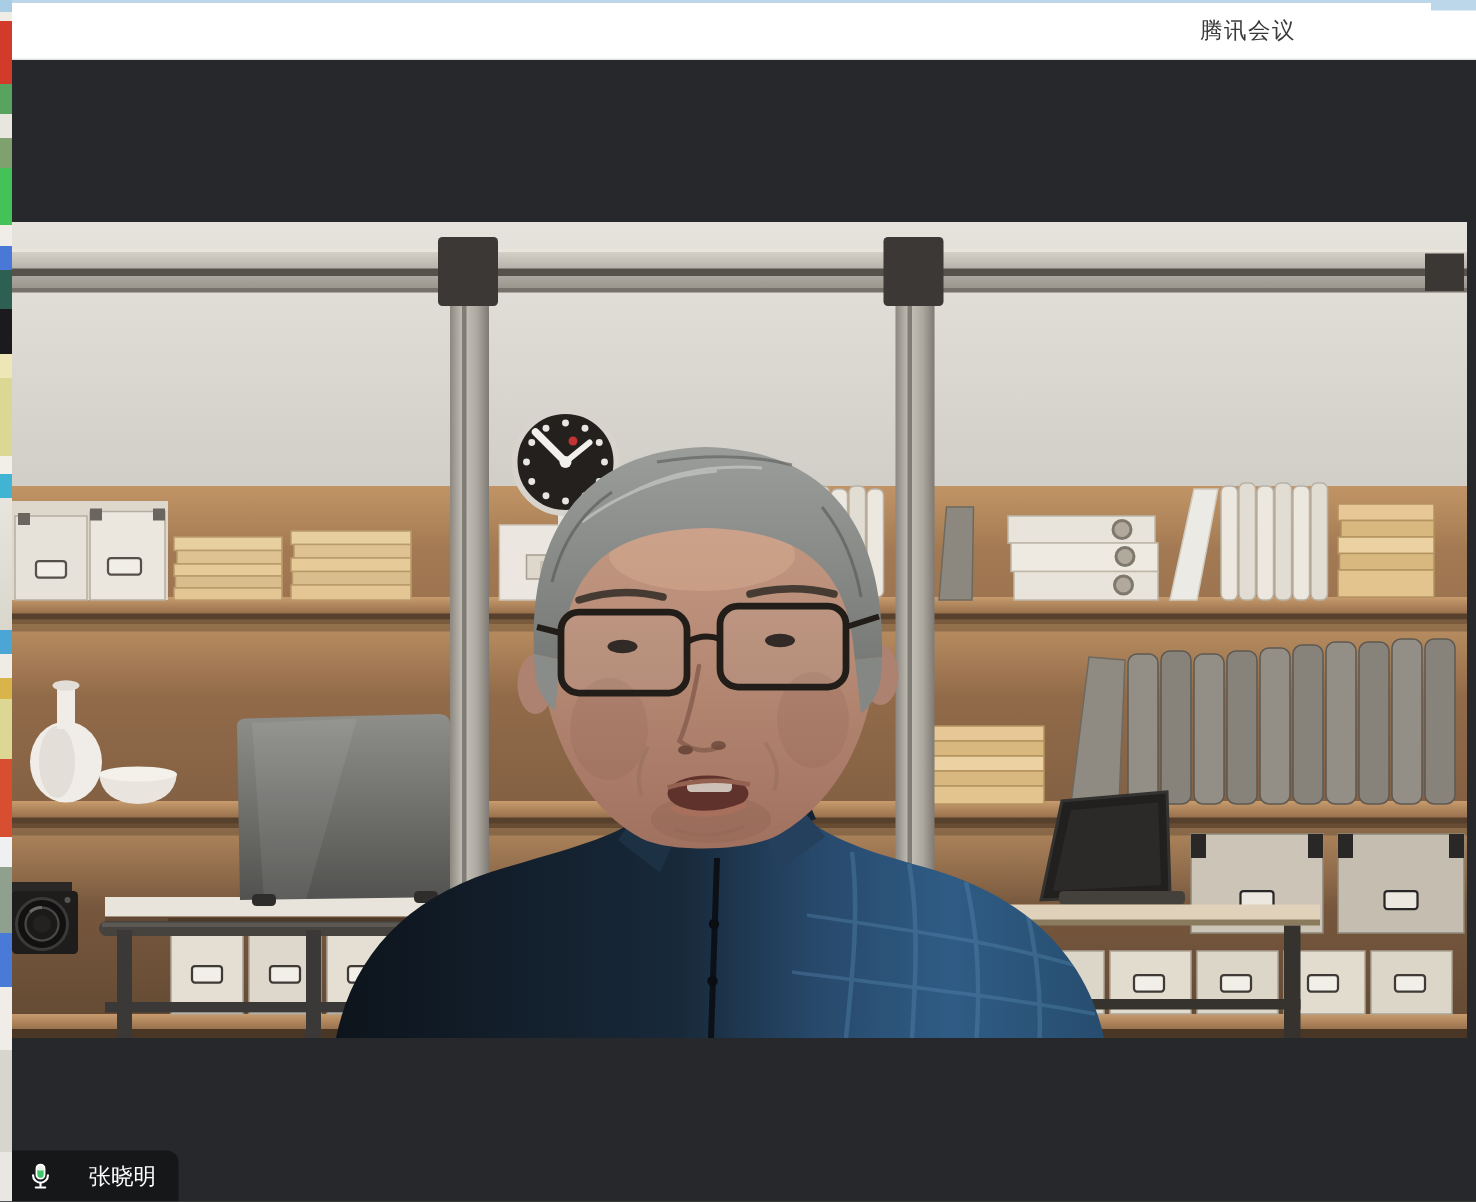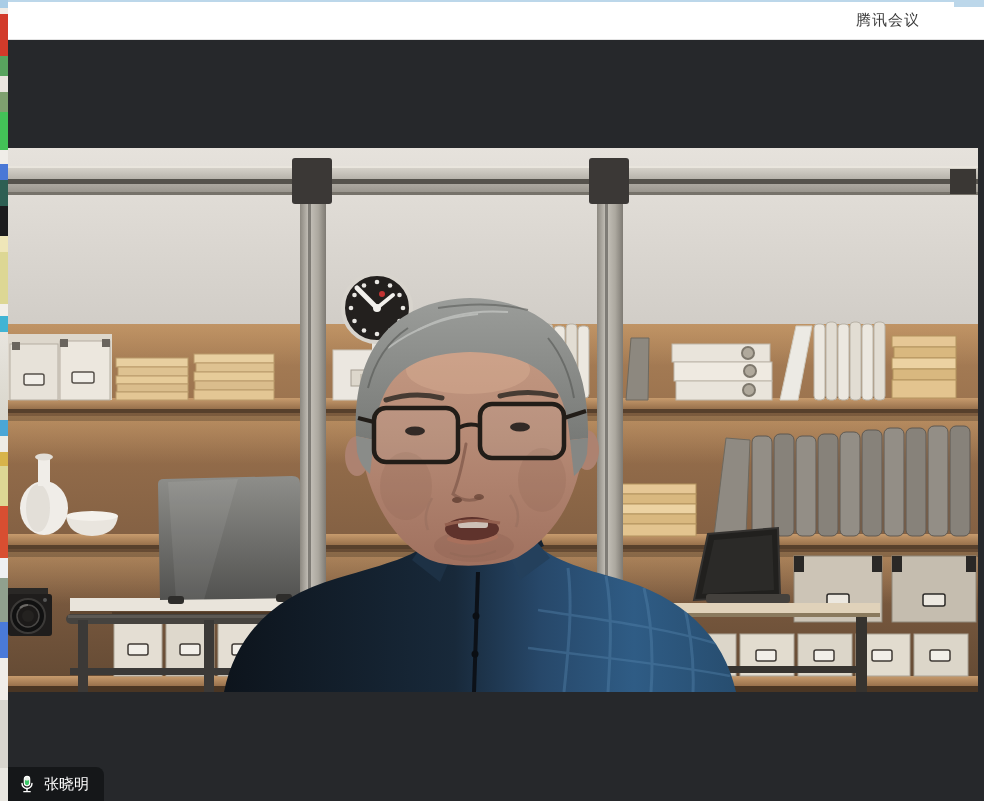--- a/index.html
+++ b/index.html
@@ -26,30 +26,30 @@
       #90a08e 578px,#90a08e 622px,#4a7ad8 622px,#4a7ad8 658px,
       #f0ede8 658px,#f0ede8 700px,#d8d5ce 700px,#d8d5ce 768px,
       #e9e7e1 768px,#e9e7e1 801px);
   }
   .top-line{position:absolute;top:0;left:8px;right:0;height:2px;background:#bcd7ea;}
   .corner-patch{position:absolute;top:0;right:0;width:30px;height:7px;background:#bcd7ea;z-index:5;}
   .titlebar{
     position:absolute;top:2px;left:8px;right:0;height:38px;
     background:var(--titlebar-bg,#fff);
     display:flex;align-items:center;justify-content:flex-end;
-    padding-right:64px;box-sizing:border-box;
+    padding-right:120px;box-sizing:border-box;
     border-bottom:1px solid #e3e3e3;
   }
   .title-text{font-size:15px;color:var(--titlebar-text,#3a3a3a);letter-spacing:1px;}
   .stage{position:absolute;top:40px;left:8px;right:0;bottom:0;background:var(--stage-bg,#26282b);}
   .video{position:absolute;top:108px;left:0;width:970px;height:544px;}
   .video svg{display:block;width:970px;height:544px;}
   .badge{
     position:absolute;left:8px;bottom:0;height:34px;z-index:6;
-    display:flex;align-items:center;gap:8px;
+    display:flex;align-items:center;gap:23px;
     padding:0 15px 0 10px;
     background:var(--badge-bg,rgba(17,19,21,.78));
     border-top-right-radius:8px;
   }
   .badge-name{color:var(--badge-text,#fff);font-size:15px;}
 </style>
 </head>
 <body>
 
 <div class="screen">

